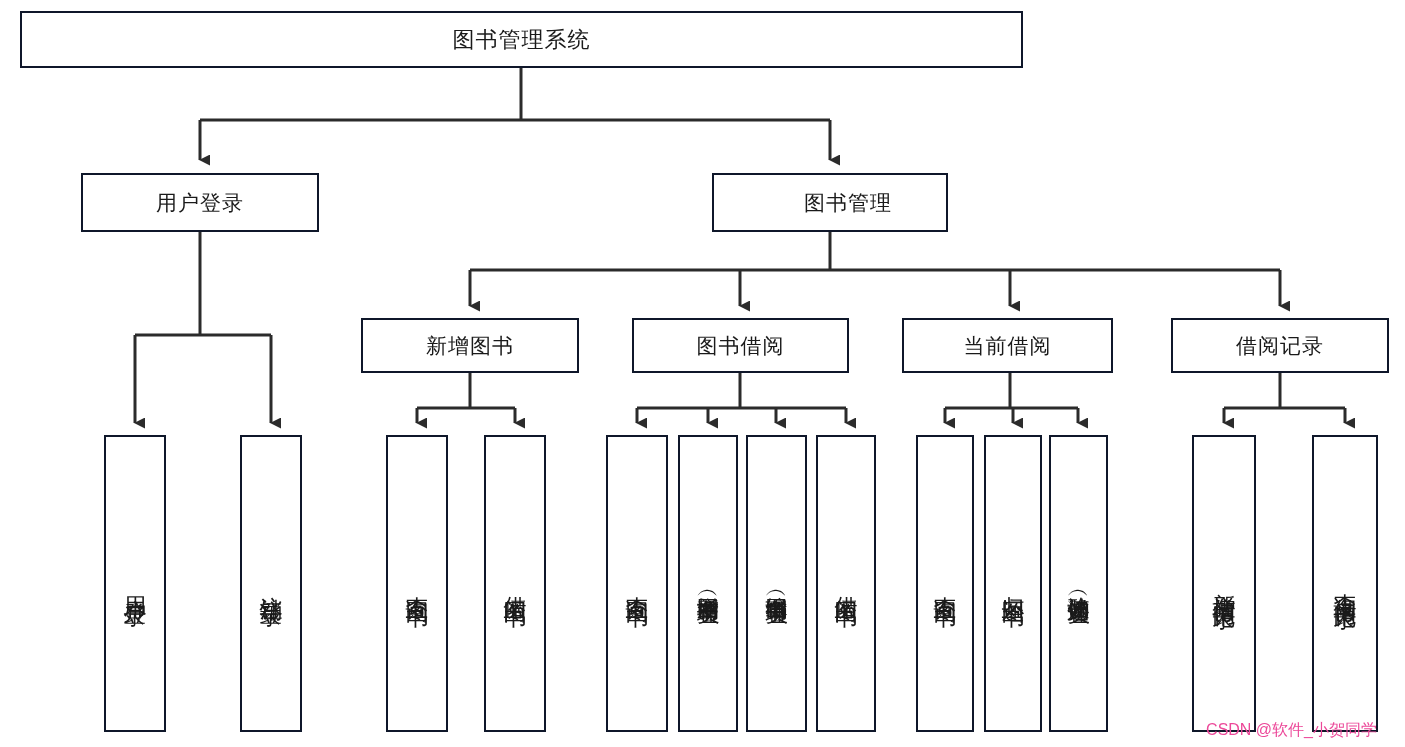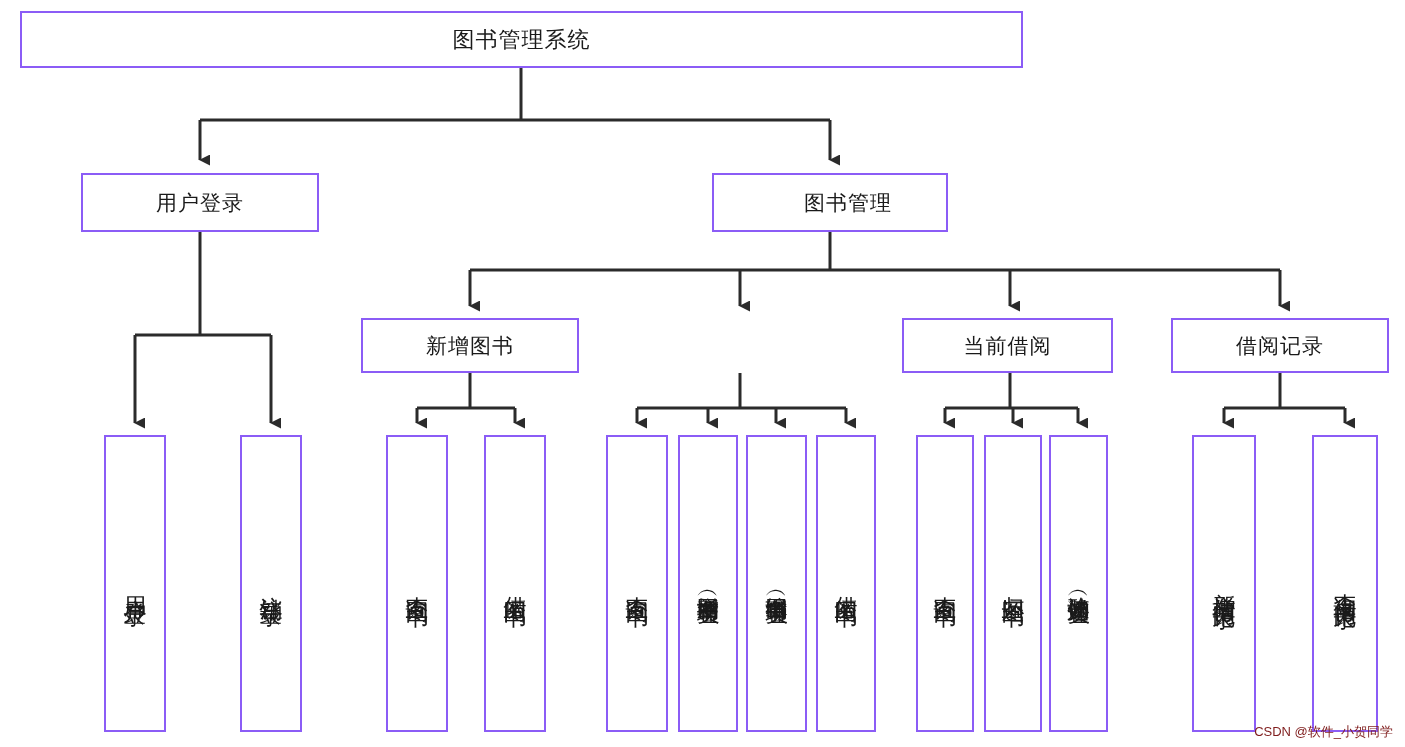--- a/index.html
+++ b/index.html
@@ -20,21 +20,21 @@
   svg.wires {
     position: absolute;
     left: 0; top: 0;
     width: 1405px;
     height: 747px;
     pointer-events: none;
   }
   .node {
     position: absolute;
     box-sizing: border-box;
-    border: 2px solid #8b5cf6;
+    border: 2px solid #0f172a;
     background: #ffffff;
     display: flex;
     align-items: center;
     justify-content: center;
     color: #1a1a1a;
   }
   .node.h {
     font-size: 21px;
     letter-spacing: 1px;
     white-space: nowrap;
@@ -54,24 +54,24 @@
     letter-spacing: 3px;
     white-space: nowrap;
     color: #1a1a1a;
   }
   .vtext.tight {
     letter-spacing: 1px;
     font-size: 22px;
   }
   .watermark {
     position: absolute;
-    right: 12px;
+    right: 28px;
     bottom: 6px;
-    font-size: 13px;
-    color: #7f1d1d;
+    font-size: 16px;
+    color: #ec4899;
     white-space: nowrap;
     font-family: "Liberation Sans", "DejaVu Sans", sans-serif;
   }
 </style>
 </head>
 <body>
 
 <div id="canvas">
 
   <svg class="wires" viewBox="0 0 1405 747" xmlns="http://www.w3.org/2000/svg">
@@ -133,20 +133,23 @@
   <div class="node h" style="left:81px; top:173px; width:238px; height:59px;">
     <span>用户登录</span>
   </div>
   <div class="node h" style="left:712px; top:173px; width:236px; height:59px;padding-left:36px;">
     <span>图书管理</span>
   </div>
 
   <div class="node h" style="left:361px; top:318px; width:218px; height:55px;">
     <span>新增图书</span>
   </div>
+  <div class="node h" style="left:632px; top:318px; width:217px; height:55px;">
+    <span>图书借阅</span>
+  </div>
   <div class="node h" style="left:902px; top:318px; width:211px; height:55px;">
     <span>当前借阅</span>
   </div>
   <div class="node h" style="left:1171px; top:318px; width:218px; height:55px;">
     <span>借阅记录</span>
   </div>
 
   <div class="node leaf" style="left:104px; top:435px; width:62px; height:297px;">
     <span class="vtext">用户登录</span>
   </div>

